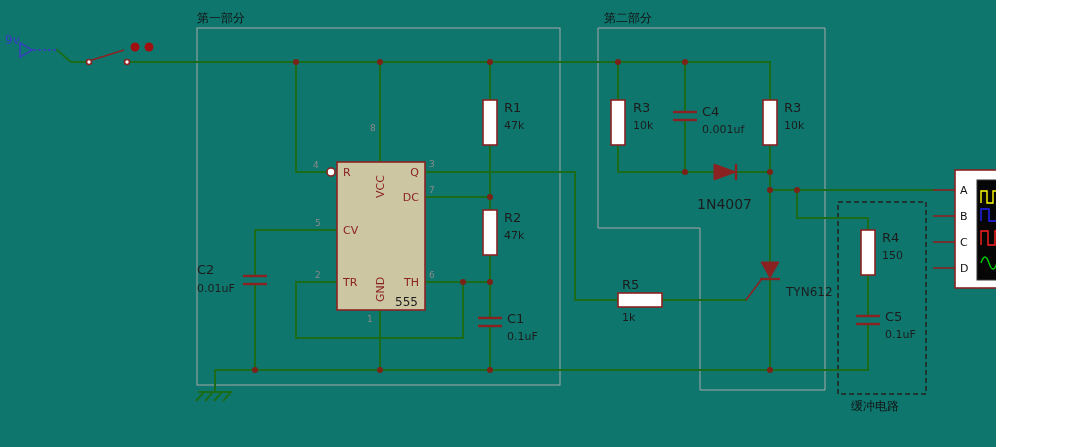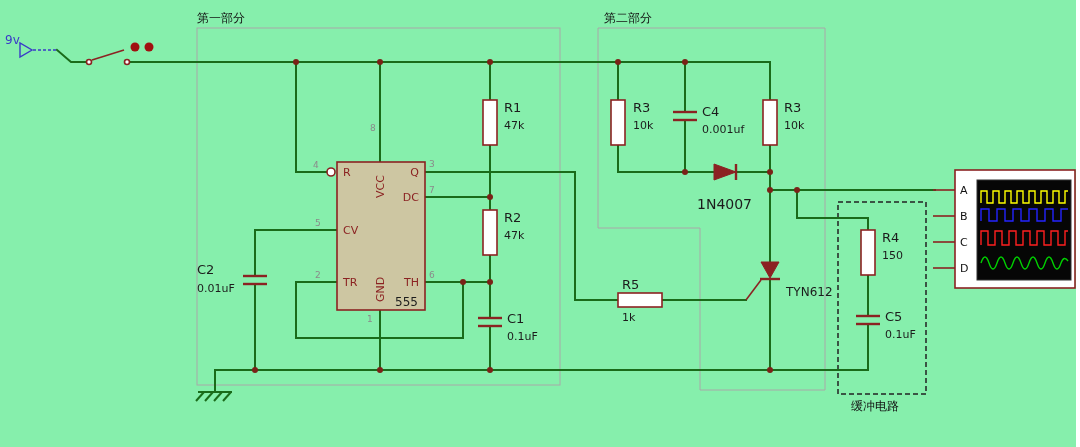--- a/index.html
+++ b/index.html
@@ -1,16 +1,16 @@
 <!DOCTYPE html>
 <html><head>
 <meta charset="utf-8">
 <style>
   html,body{margin:0;padding:0;background:#ffffff;}
-  .canvas{position:relative;width:1076px;height:447px;background:#86efac;overflow:hidden;}
+  .canvas{position:relative;width:996px;height:447px;background:#0f766e;overflow:hidden;}
   svg{display:block;}
   text{font-family:"DejaVu Sans","Liberation Sans",sans-serif;}
   .wire{stroke:#1a6b1a;stroke-width:2;fill:none;stroke-linecap:square;}
   .gnd{stroke:#1a6b1a;stroke-width:2;fill:none;}
   .dot{fill:#7a2218;stroke:none;}
   .comp{stroke:#8b2222;stroke-width:1.6;fill:#ffffff;}
   .compfill{fill:#8b2222;stroke:#8b2222;}
   .plate{stroke:#8b2222;stroke-width:2.4;fill:none;}
   .lever{stroke:#8b2222;stroke-width:1.6;fill:none;}
   .ref{font-size:13px;fill:#1c1c1c;}

